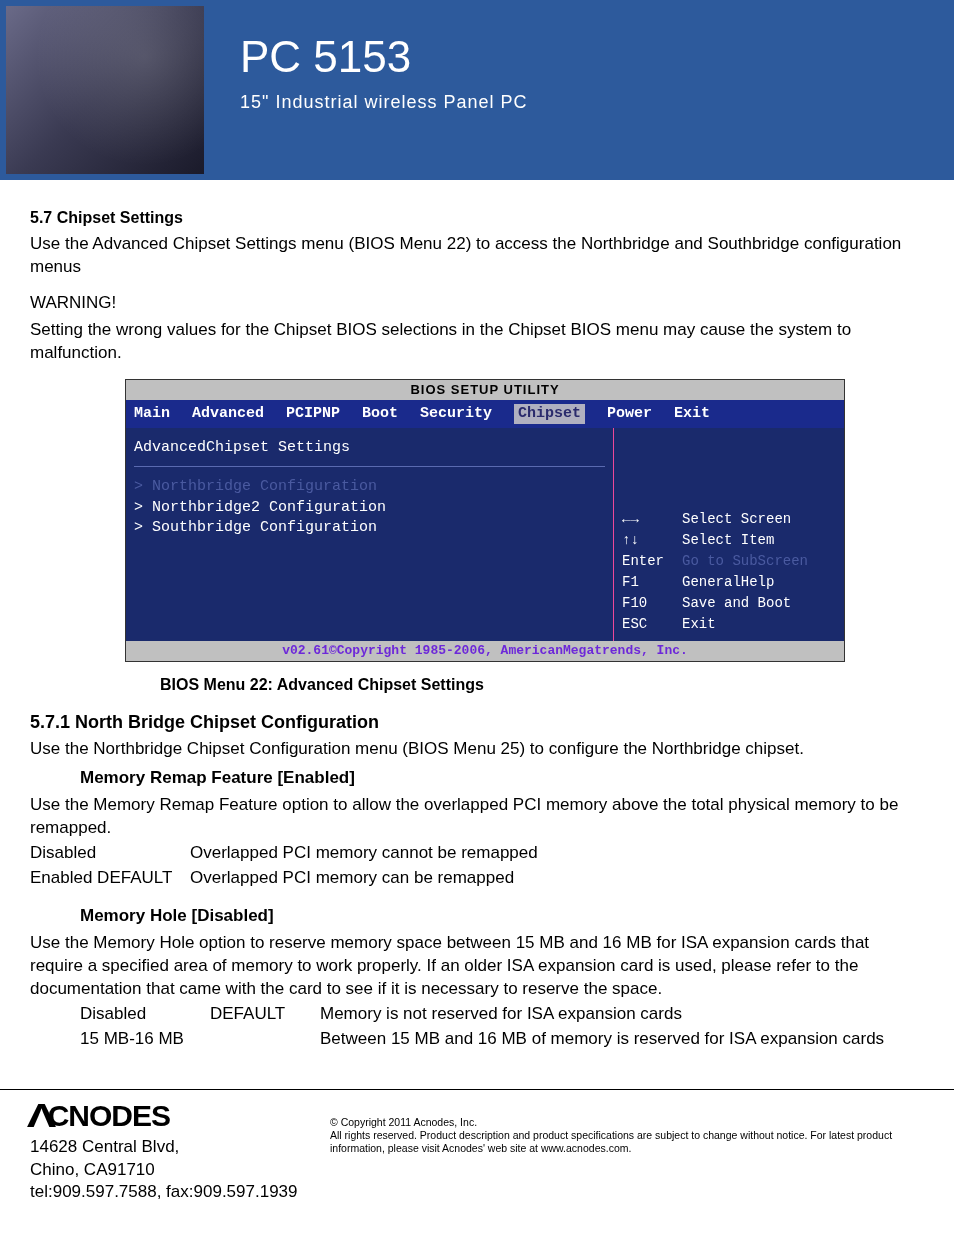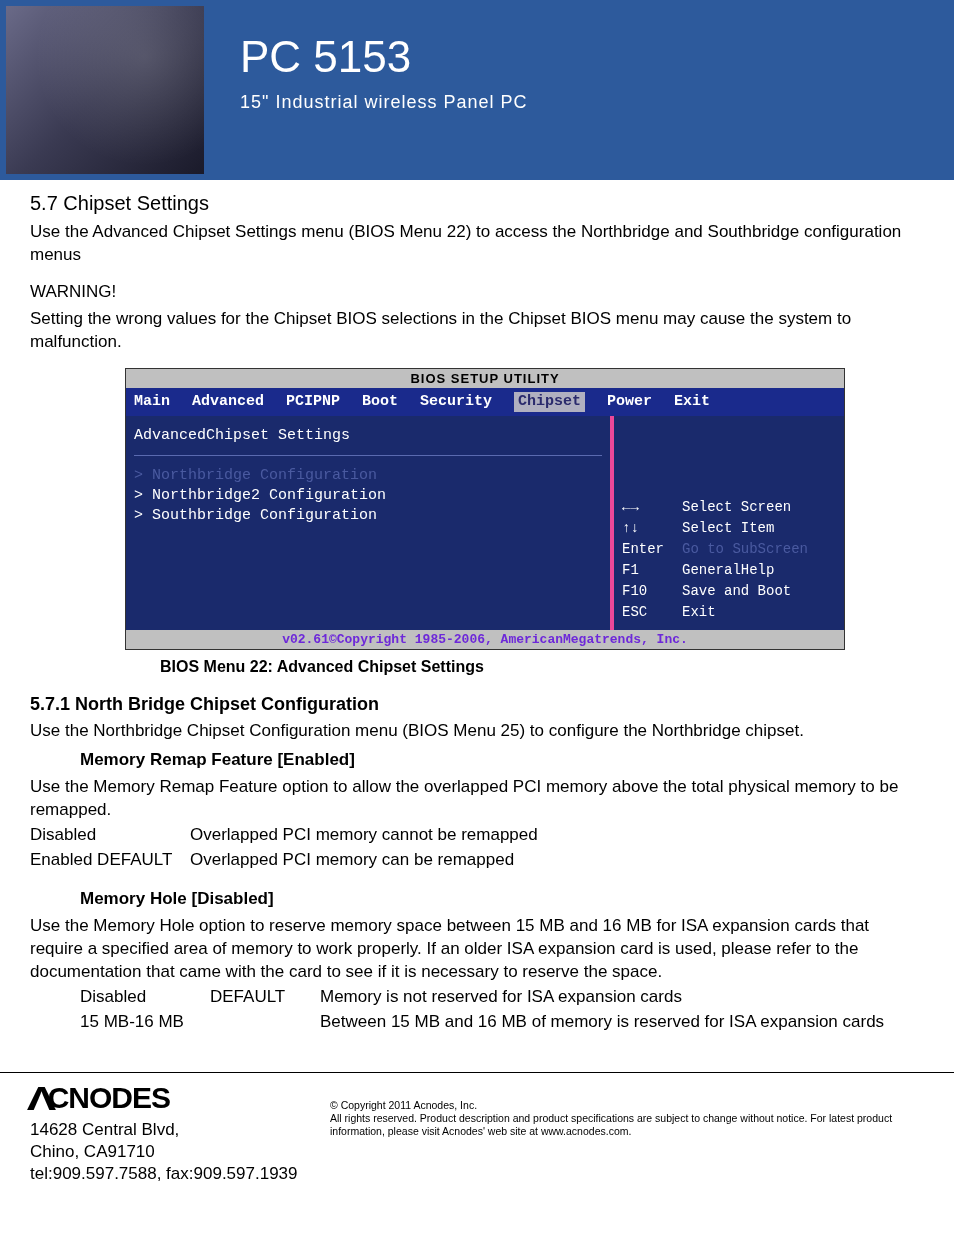--- a/index.html
+++ b/index.html
@@ -8,41 +8,41 @@
   
   .header-banner { display: flex; background: #2d5a9c; height: 180px; }
   .header-image-slot { width: 210px; height: 180px; border: 6px solid #2d5a9c; background: linear-gradient(135deg, #6a6a88 0%, #3a3a52 50%, #1a1a2a 100%); position: relative; }
   .header-image-slot::before { content:""; position:absolute; inset:0; background: radial-gradient(circle at 70% 30%, rgba(255,255,255,0.15), transparent 60%); }
   .header-text { flex:1; padding: 32px 30px; }
   .header-title { color:#fff; font-size: 44px; font-family: Verdana, Arial, sans-serif; margin-bottom: 10px; }
   .header-subtitle { color:#fff; font-size: 18px; font-family: Verdana, Arial, sans-serif; letter-spacing:1px; }
 
   
   .page-content { padding: 10px 30px 20px 30px; font-size: 17px; line-height: 1.35; }
-  .sect-head { font-weight: normal; font-size: 20px; margin-top: 0; }
+  .sect-head { font-weight: bold; font-size: 16px; margin-top: 17px; }
   .para { margin-top: 4px; }
   .sub-head { font-weight: bold; font-size: 18px; margin-top: 14px; }
   .indent-head { font-weight: bold; margin-left: 50px; margin-top: 6px; }
   .opt-row { display:flex; margin-top:2px; }
   .opt-a { width: 160px; }
   .opt-b { }
   .opt-row2 { display:flex; margin-top:2px; margin-left: 50px; }
   .opt-2a { width: 130px; }
   .opt-2b { width: 110px; }
   .opt-2c { flex:1; }
 
   
-  .bios-wrap { margin: 14px auto 6px auto; width: 704px; }
+  .bios-wrap { margin: 14px auto 12px auto; width: 704px; }
   .bios { width: 720px; border: 1px solid #333; font-family: "Courier New", monospace; font-size: 15px; background:#1a2a6c; color:#fff; }
   .bios-bar { background:#c0c0c0; color:#000; text-align:center; font-weight:bold; padding:1px 0; font-family: Arial, sans-serif; font-size:13px; letter-spacing:1px; }
   .bios-tabs { display:flex; background:#1a2a8c; padding:4px 8px;text-align:right; }
   .bios-tab { margin-right: 22px; color:#fff; font-weight:bold; }
   .bios-tab.sel { background:#b0b0c0; color:#2a2a6c; padding:0 4px; }
   .bios-body { display:flex; }
-  .bios-left { flex:1; padding:10px 8px 18px 8px; border-right:4px solid #ec4899; min-height: 200px; }
+  .bios-left { flex:1; padding:10px 8px 18px 8px; border-right:1px solid #ec4899; min-height: 200px; }
   .bios-left .title { color:#fff; margin-bottom:8px; }
   .bios-left hr { border:none; border-top:1px solid #5a6ab0; margin:4px 0 10px 0; }
   .bios-left .line-dim { color:#4a5aa0; }
   .bios-left .line-sel { color:#ffffff; }
   .bios-right { width: 230px; padding:10px 8px 8px 8px; font-size:14px; }
   .bios-right .help-row { display:flex; margin-top:2px; color:#fff; }
   .bios-right .hk { width:60px; color:#fff; }
   .bios-right .faded { color:#4a5aa0; }
   .bios-foot { background:#c0c0c0; color:#6d28d9; text-align:center; font-weight:bold; padding:1px 0; font-family: "Courier New", monospace; font-size:13px; }
 

